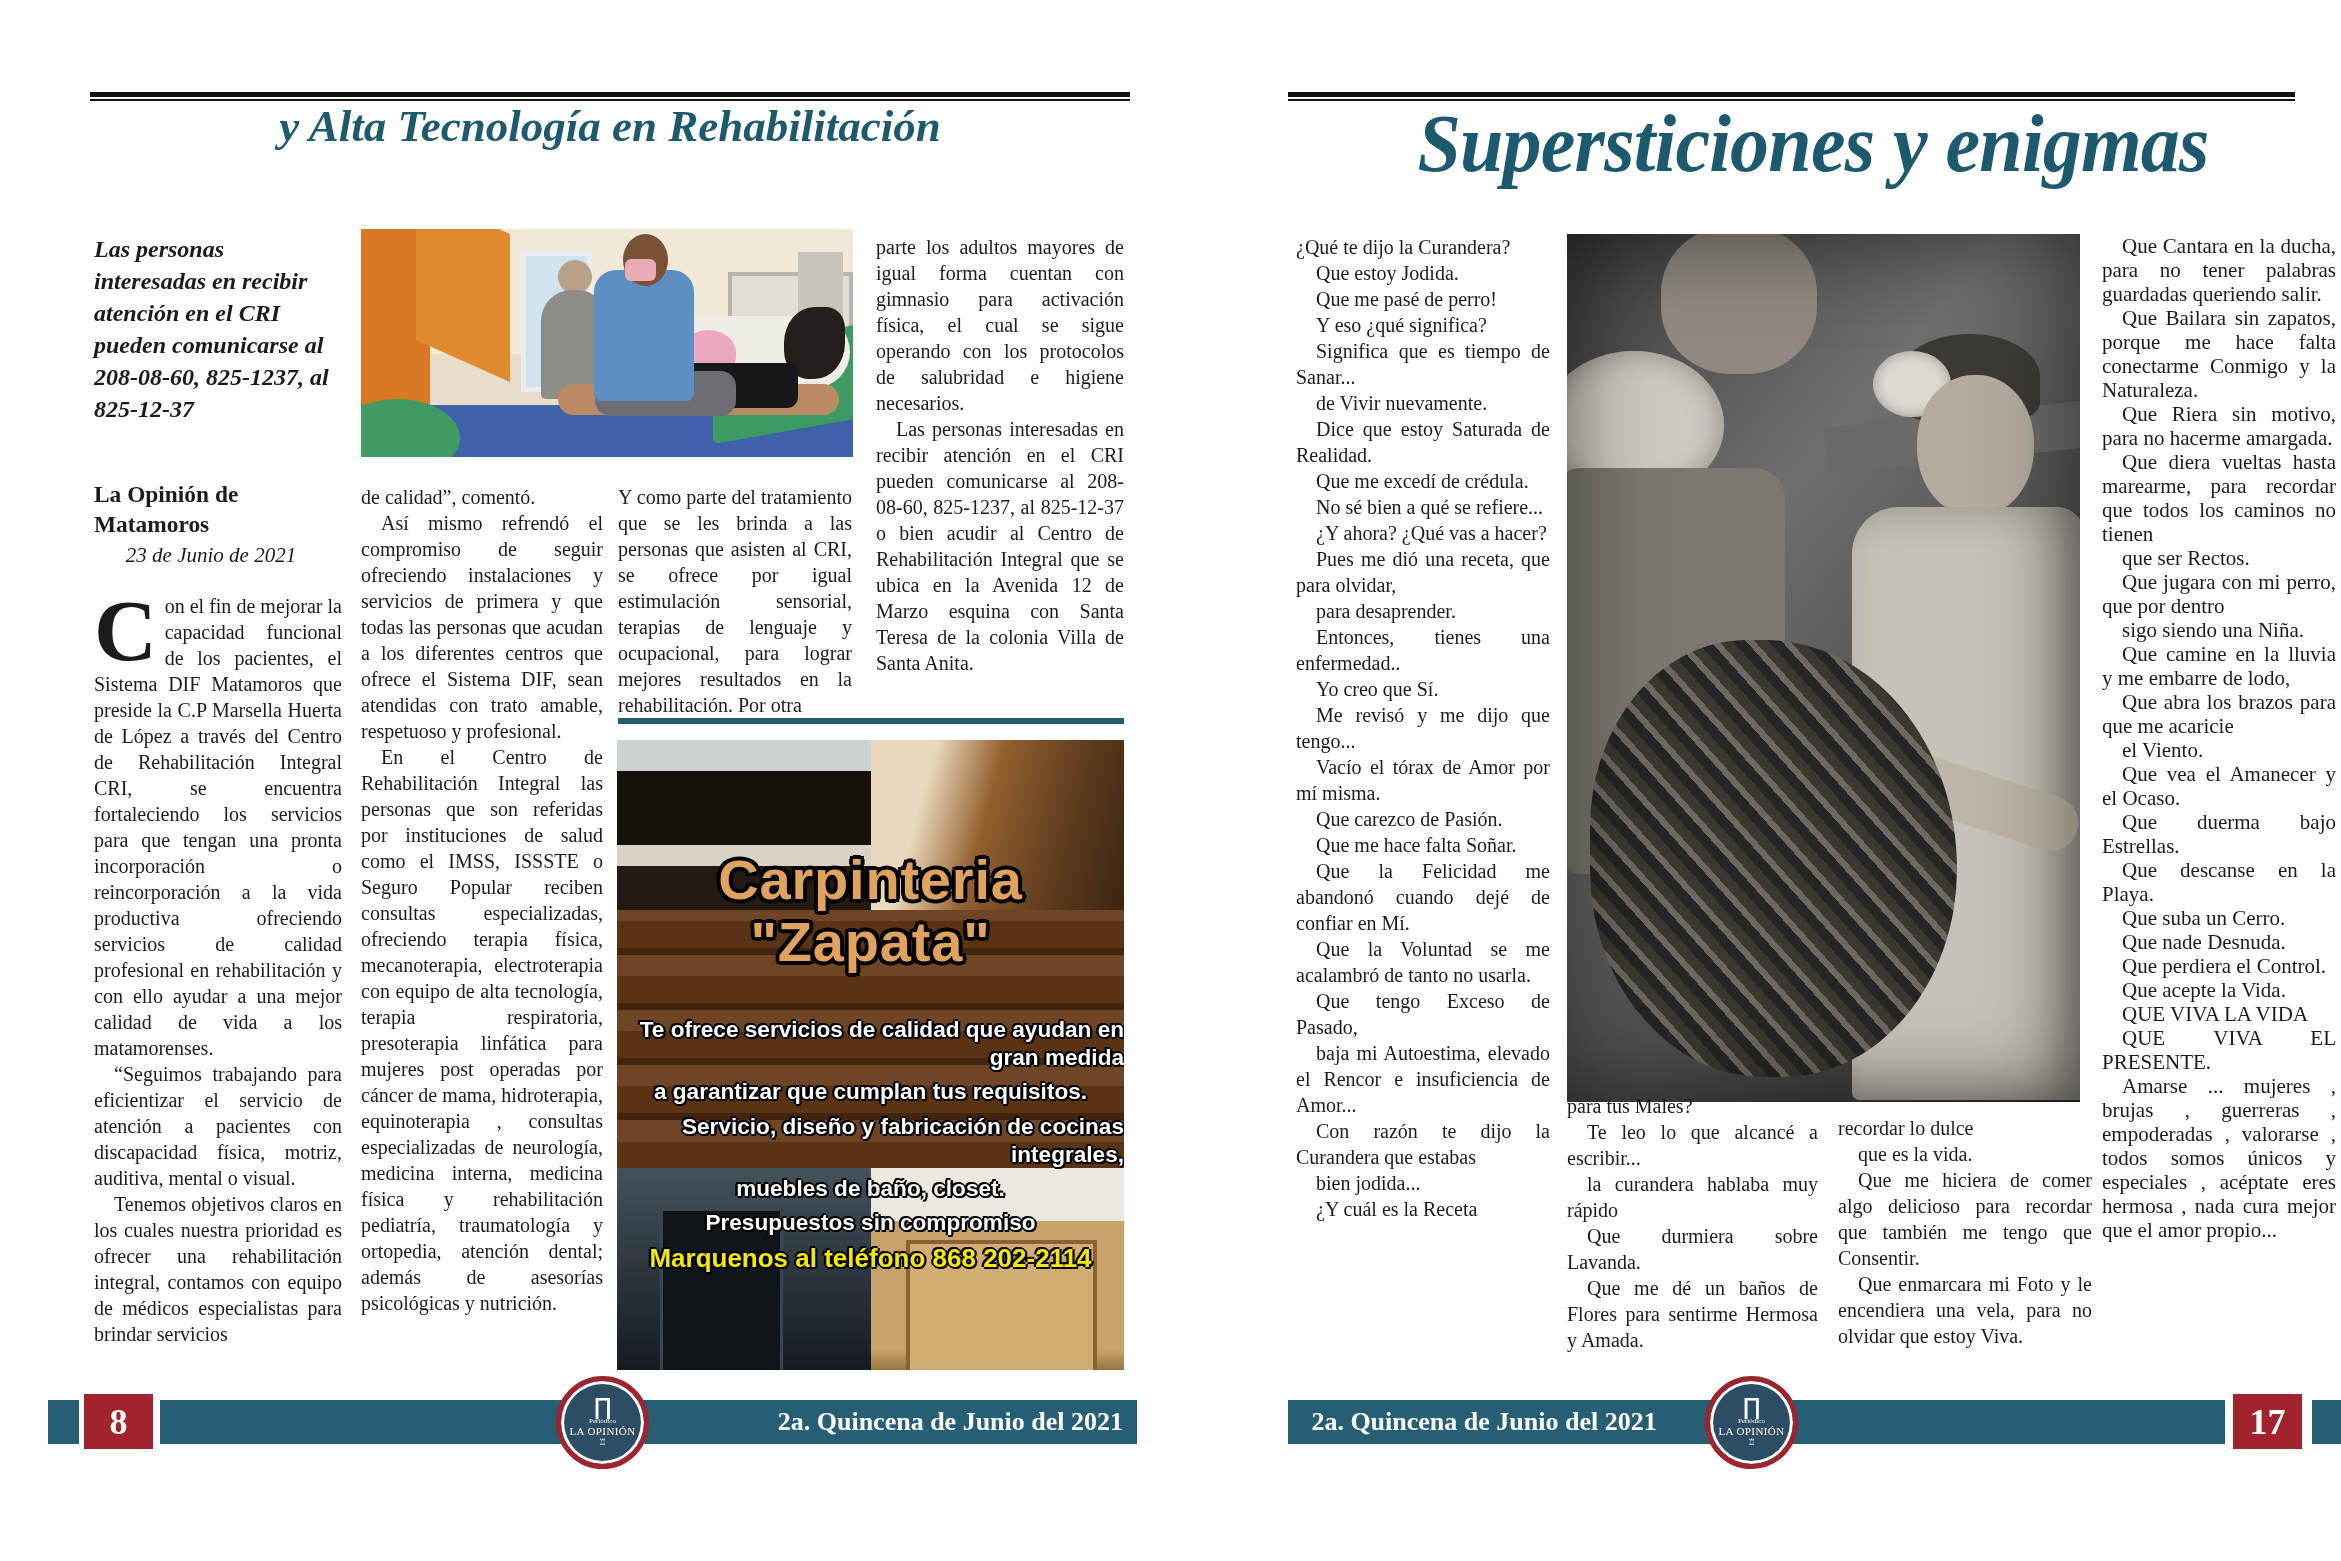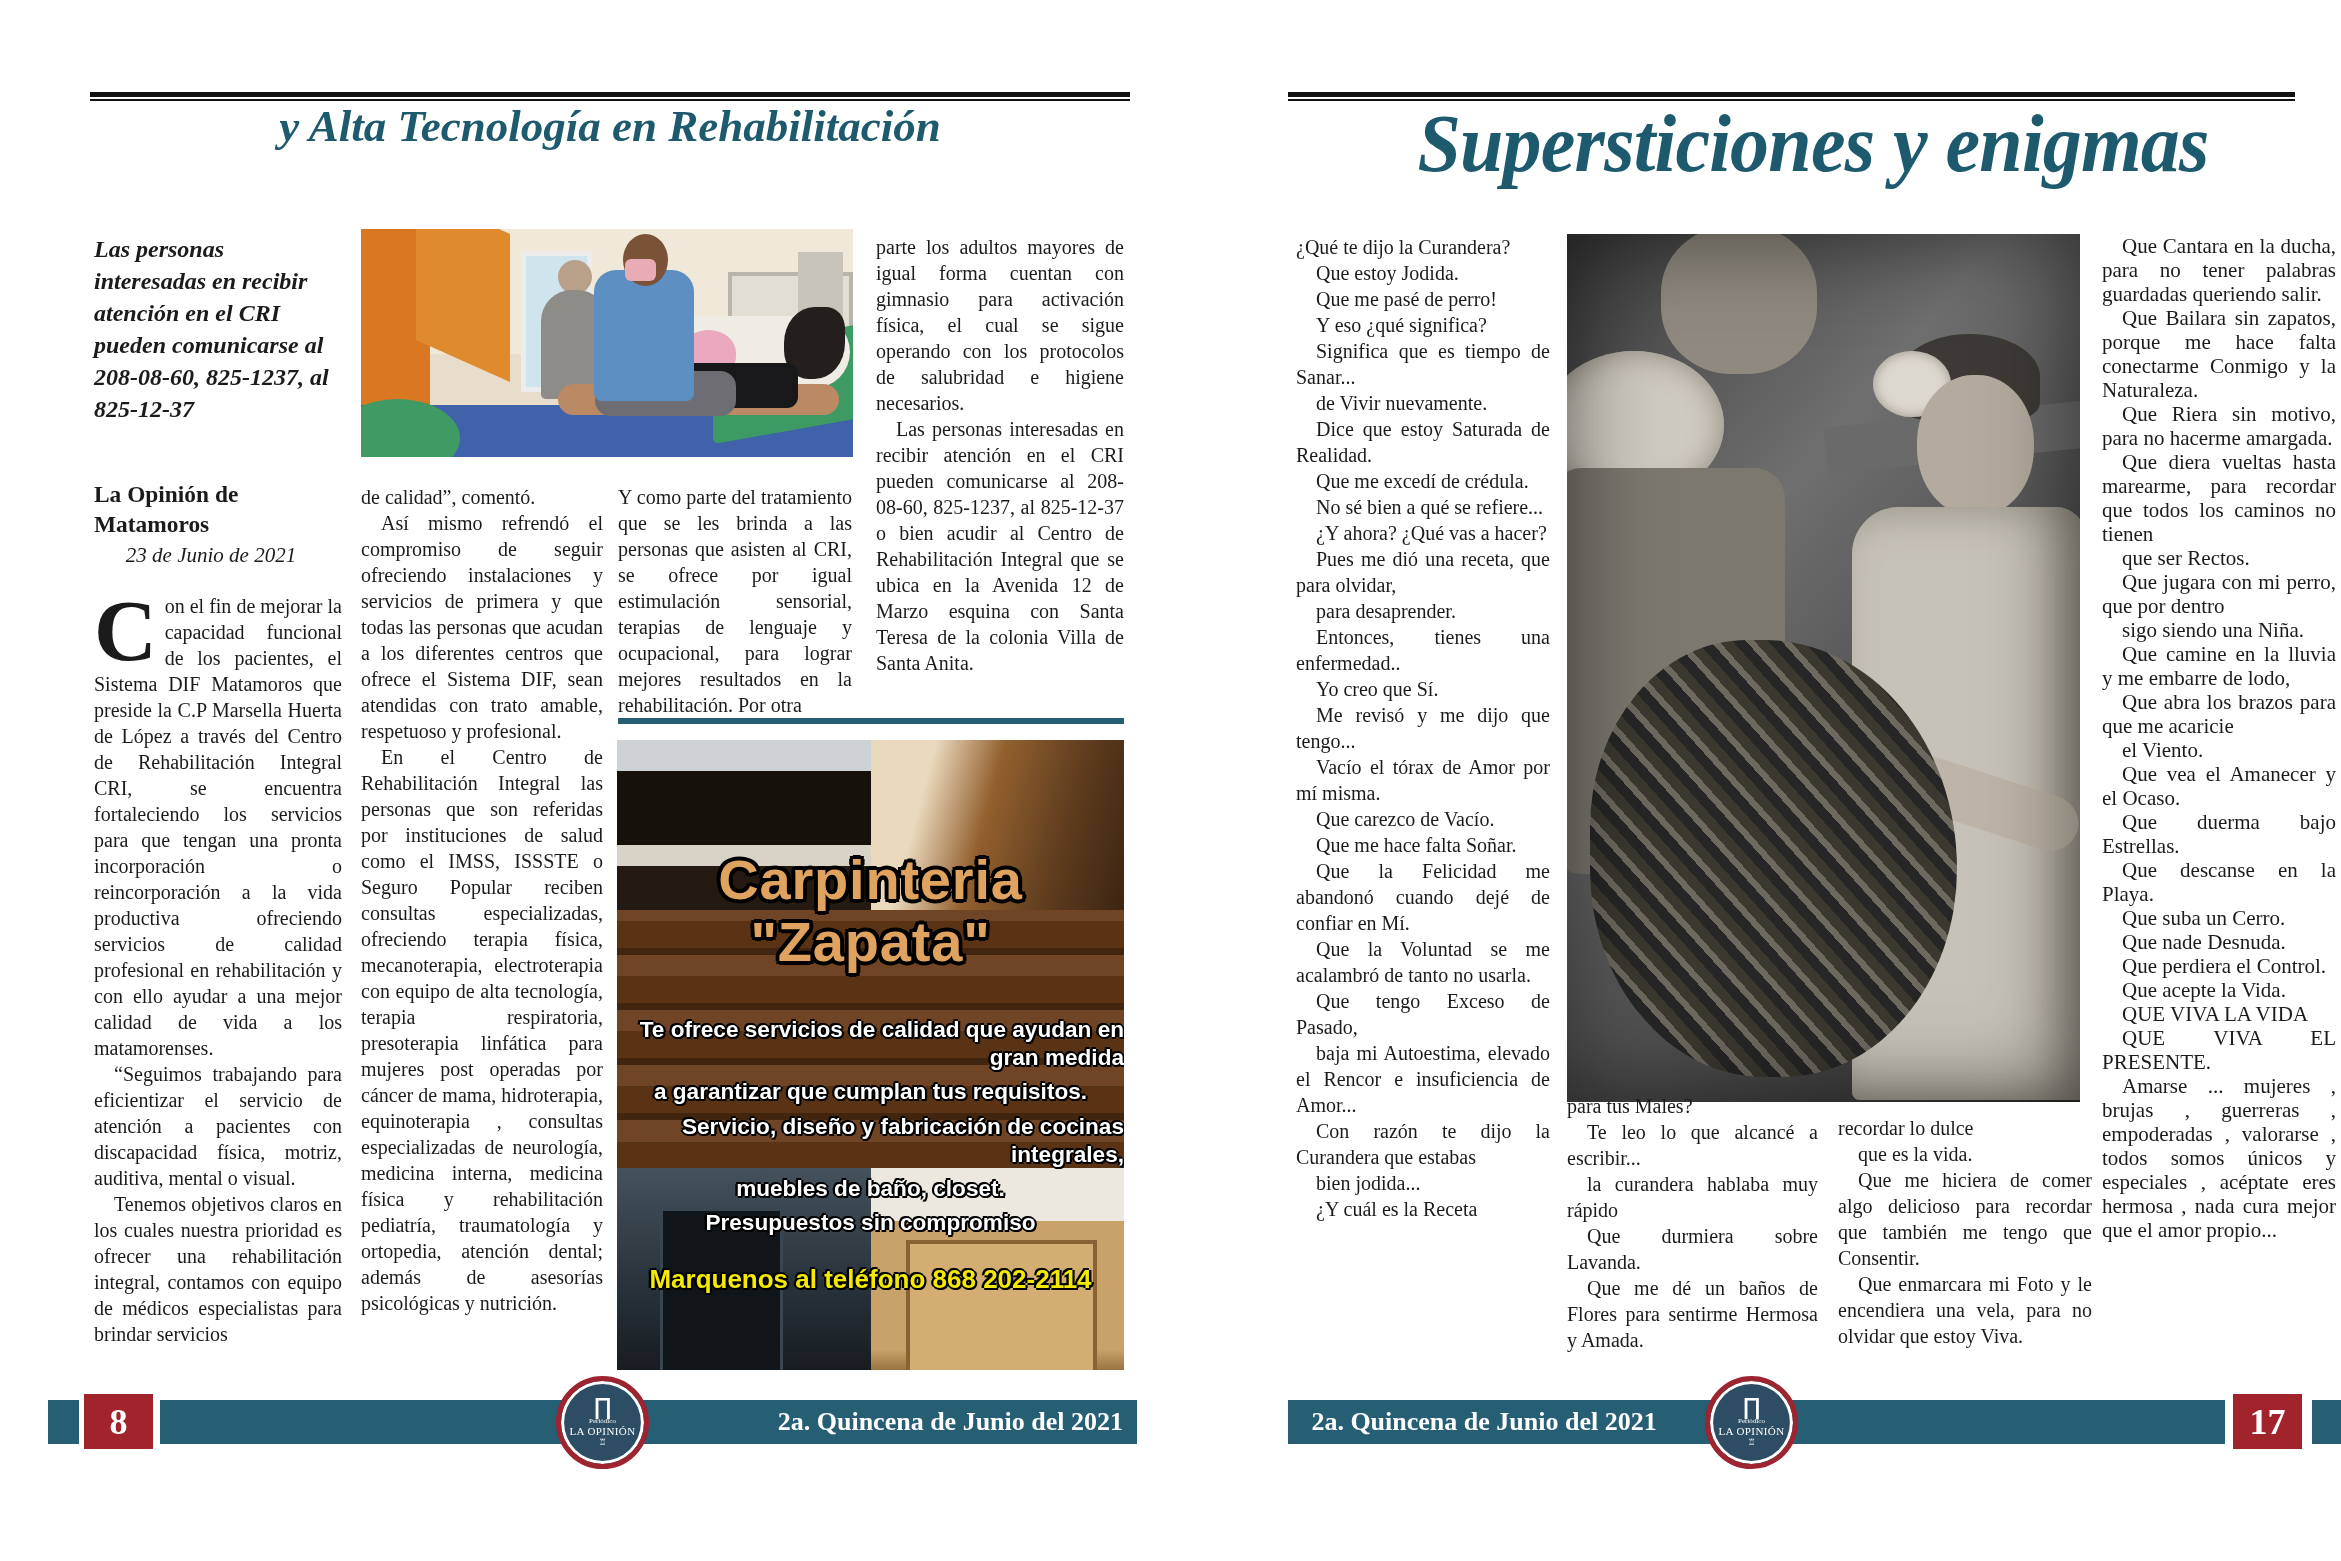--- a/index.html
+++ b/index.html
@@ -63,21 +63,21 @@
   .ad-mid{position:absolute;left:0;top:170px;width:507px;height:258px;background:repeating-linear-gradient(0deg,#5a3315 0 26.5px,#6f4525 26.5px 48px,#42250f 48px 55px);}
   .ad-bl{position:absolute;left:0;top:428px;width:254px;height:202px;background:linear-gradient(#44525c,#2a343c 55%,#171c21);}
   .ad-bl-door{position:absolute;left:43px;top:468px;width:117px;height:162px;background:#10151a;border:3.9px solid #3a464f;}
   .ad-br{position:absolute;left:254px;top:428px;width:254px;height:202px;background:linear-gradient(#ece8df 0 26%,#c8a269 26% 90%,#9a7440);}
   .ad-br-shelf{position:absolute;left:289px;top:500px;width:183px;height:130px;border:4.7px solid #8a6132;background:#d3ad72;}
   .ad-text{position:absolute;left:0;top:109px;width:507px;display:flex;flex-direction:column;align-items:center;gap:6.2px;text-align:center;}
   .ad-title{font-family:"Liberation Sans","DejaVu Sans",sans-serif;font-weight:bold;font-size:56px;line-height:62px;color:#dfa35f;letter-spacing:0.8px;margin-bottom:37px;
             text-shadow:-3.9px 0 #000,3.9px 0 #000,0 -3.9px #000,0 3.9px #000,-3.1px -3.1px #000,3.1px 3.1px #000,-3.1px 3.1px #000,3.1px -3.1px #000;}
   .ad-line{font-family:"Liberation Sans","DejaVu Sans",sans-serif;font-weight:bold;font-size:22.6px;line-height:28px;color:#ffffff;
            text-shadow:-2.3px 0 #000,2.3px 0 #000,0 -2.3px #000,0 2.3px #000,-1.6px -1.6px #000,1.6px 1.6px #000;text-align:right;}
-  .ad-phone{font-family:"Liberation Sans","DejaVu Sans",sans-serif;font-weight:bold;font-size:26px;color:#f4e900;margin-top:21px;
+  .ad-phone{font-family:"Liberation Sans","DejaVu Sans",sans-serif;font-weight:bold;font-size:26px;color:#f4e900;margin-top:0;
            text-shadow:-2.3px 0 #000,2.3px 0 #000,0 -2.3px #000,0 2.3px #000,-1.6px -1.6px #000,1.6px 1.6px #000;}
   
   .photo-bw{position:absolute;left:1567px;top:234px;width:513px;height:868px;overflow:hidden;
             background:linear-gradient(130deg,#3c3c3c,#6f6f6f 35%,#515151 60%,#303030);}
   .bw-beam{position:absolute;left:258px;top:180px;width:265px;height:47px;background:#6a6a6a;transform:rotate(-6deg);}
   .bw-fan{position:absolute;left:-23.4px;top:117px;width:180px;height:148px;background:#cfcac1;border-radius:50%;box-shadow:inset 0 0 31px #8e887d;}
   .bw-left-head{position:absolute;left:94px;top:-7.8px;width:156px;height:148px;background:#8f897f;border-radius:45%;}
   .bw-left-body{position:absolute;left:-15.6px;top:234px;width:234px;height:406px;background:#7c7870;border-radius:31px;}
   .bw-herbs{position:absolute;left:23.4px;top:406px;width:367px;height:437px;border-radius:45% 55% 50% 50%;
             background:repeating-linear-gradient(48deg,#262626 0 10px,#6e695f 10px 16.4px,#3a382f 16.4px 26.5px);}
@@ -215,21 +215,21 @@
         <p>Dice que estoy Saturada de Realidad.</p>
         <p>Que me excedí de crédula.</p>
         <p>No sé bien a qué se refiere...</p>
         <p>¿Y ahora? ¿Qué vas a hacer?</p>
         <p>Pues me dió una receta, que para olvidar,</p>
         <p>para desaprender.</p>
         <p>Entonces, tienes una enfermedad..</p>
         <p>Yo creo que Sí.</p>
         <p>Me revisó y me dijo que tengo...</p>
         <p>Vacío el tórax de Amor por mí misma.</p>
-        <p>Que carezco de Vacío.</p>
+        <p>Que carezco de Pasión.</p>
         <p>Que me hace falta Soñar.</p>
         <p>Que la Felicidad me abandonó cuando dejé de confiar en Mí.</p>
         <p>Que la Voluntad se me acalambró de tanto no usarla.</p>
         <p>Que tengo Exceso de Pasado,</p>
         <p>baja mi Autoestima, elevado el Rencor e insuficiencia de Amor...</p>
         <p>Con razón te dijo la Curandera que estabas</p>
         <p>bien jodida...</p>
         <p>¿Y cuál es la Receta</p>
       </div>
 

